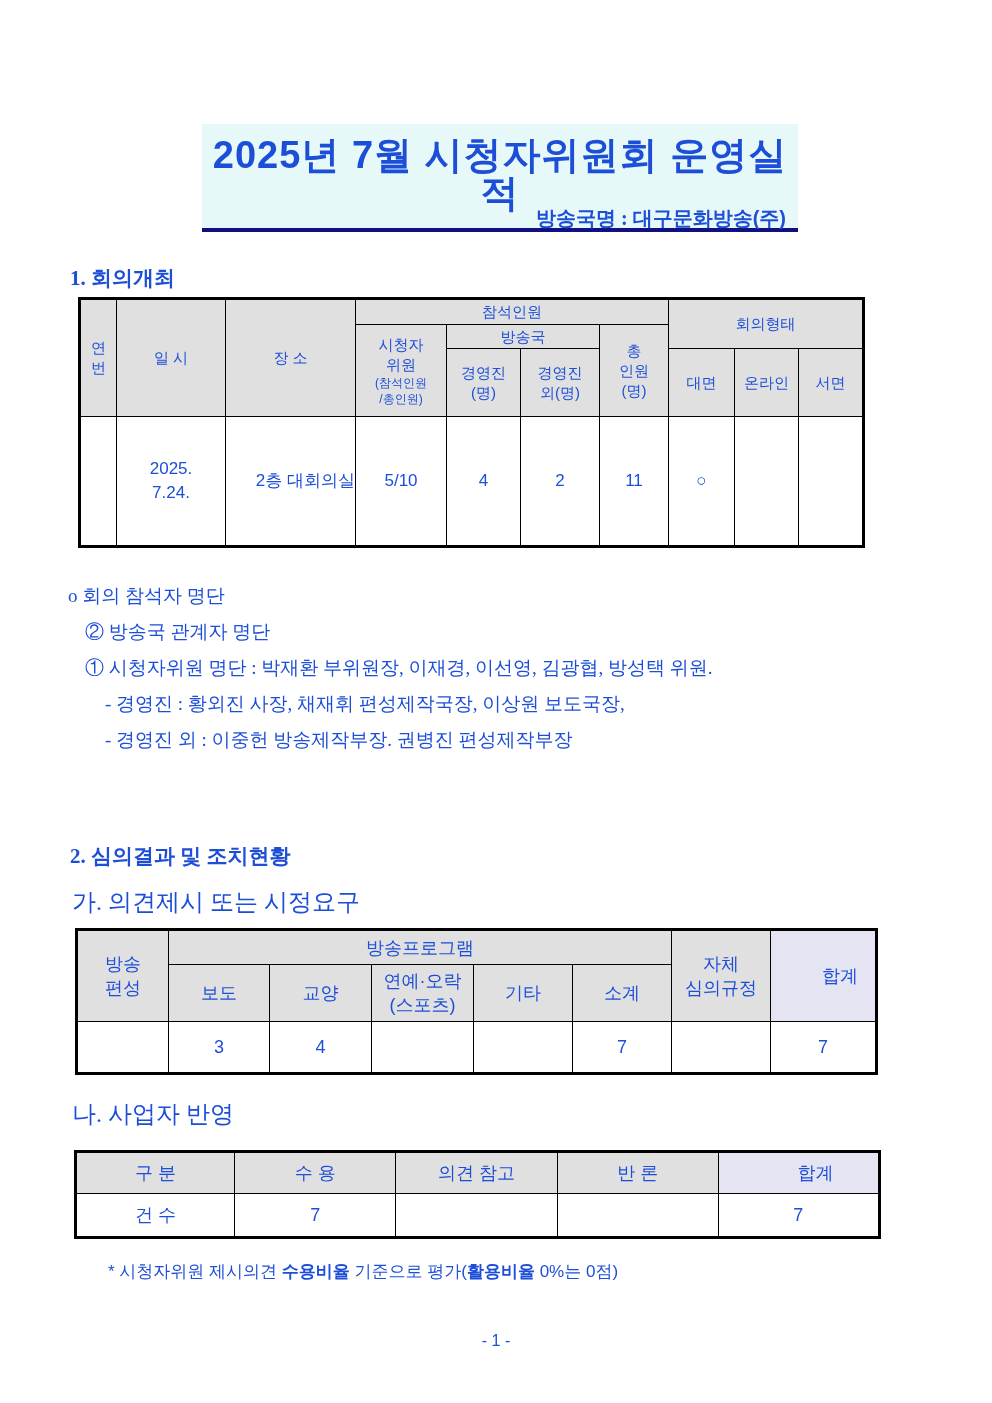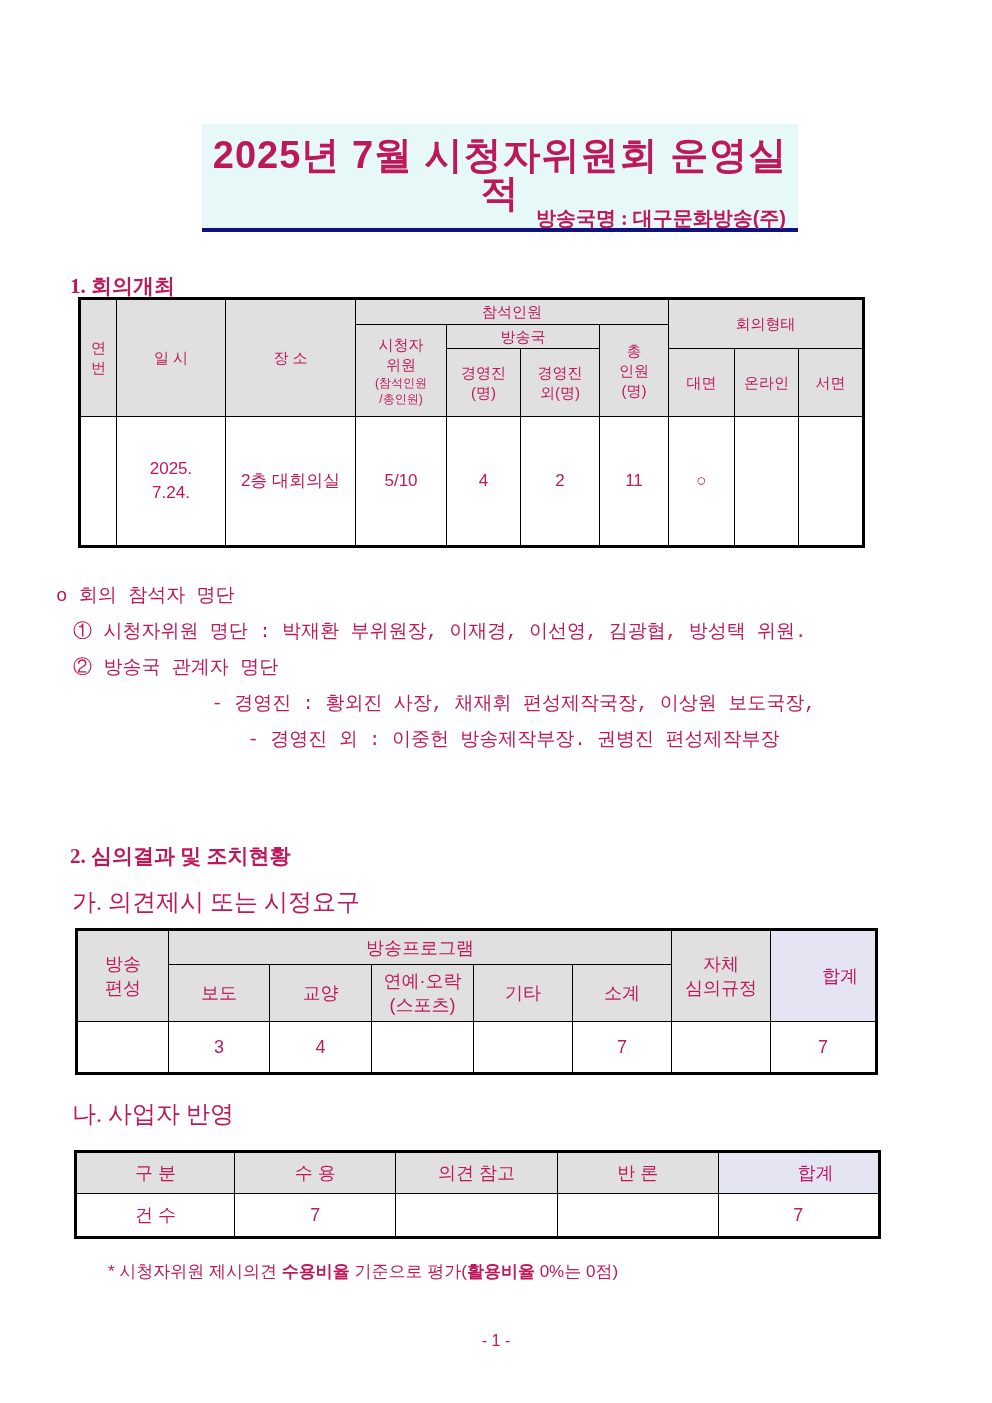--- a/index.html
+++ b/index.html
@@ -1,19 +1,19 @@
 <!DOCTYPE html>
 <html><head>
 <meta charset="utf-8">
 <style>
   * { margin:0; padding:0; box-sizing:border-box; }
   html,body { background:#ffffff; }
   .page {
     position:relative; width:916px; height:1403px; background:#ffffff;
-    font-family:"Liberation Serif", serif; color:#be185d;
+    font-family:"Liberation Serif", serif; color:#1d4ed8;
     overflow:hidden;
   }
   
   .title-block {
     position:absolute; left:202px; top:124px; width:596px;
     background:#e7f8f8; border-bottom:4px solid #10107e;
     text-align:center; padding:12px 0 16px 0;
   }
   .title-text {
     font-family:"Liberation Sans", sans-serif;
@@ -49,39 +49,39 @@
   .lavender { background:#e4e4f3 !important;padding-left:34px; }
   
   .t1 { position:absolute; left:78px; top:297px; width:784px; }
   .t1 th { font-size:15px; line-height:20px; }
   .t1 .sub-small { font-size:12px; line-height:16px; display:block;text-align:center; }
   .t1 .main-label { display:block; }
   .t1 .r1 th { height:26px; }
   .t1 .r2 th { height:24px; }
   .t1 .r3 th { height:68px; }
   .t1 .rdata td { height:130px; font-size:17px; line-height:24px; }
-  .t1 .place-cell { font-size:16px; }
+  .t1 .place-cell { font-size:16px;text-align:right; }
   
   .t2a { position:absolute; left:75px; top:928px; width:800px; }
   .t2a th { font-size:18px; line-height:24px; }
   .t2a .r1 th { height:35px; }
   .t2a .r2 th { height:57px; }
   .t2a .rdata td { height:52px; font-size:18px; background:#fff; }
   
   .t2b { position:absolute; left:74px; top:1150px; width:807px; }
   .t2b th { font-size:18px; height:42px; }
   .t2b .rdata td { height:44px; font-size:18px; background:#fff; }
   
   .attendees {
-    position:absolute; left:54px; top:578px; width:880px;
-    font-size:19px; line-height:36px; white-space:nowrap;font-family:Liberation Mono, monospace;
+    position:absolute; left:66px; top:578px; width:880px;
+    font-size:19px; line-height:36px; white-space:nowrap;
   }
   .attendees .l0 { margin-left:2px; }
   .attendees .l1 { margin-left:19px; }
-  .attendees .l2 { margin-left:39px;text-align:center; }
+  .attendees .l2 { margin-left:39px; }
   .attendees .l3 { margin-left:144px; }
   
   .footnote {
     position:absolute; left:108px; top:1260px;
     font-family:Liberation Sans, sans-serif; font-size:17px; white-space:nowrap;
   }
   
   .pagenum {
     position:absolute; left:0; top:1332px; width:992px;
     text-align:center; font-size:16px; font-family:"Liberation Sans", sans-serif;
@@ -94,21 +94,21 @@
 
   <div class="title-block">
     <div class="title-text">2025년 7월 시청자위원회 운영실적</div>
   </div>
 
   <div class="station-line">
     <span class="label">방송국명 :</span>
     <span class="value">대구문화방송(주)</span>
   </div>
 
-  <div class="sec-heading" style="top:272px;">1. 회의개최</div>
+  <div class="sec-heading" style="top:264px;">1. 회의개최</div>
 
   <table class="t1">
     <colgroup>
       <col style="width:37px">
         <col style="width:109px">
         <col style="width:130px">
       <col style="width:91px">
         <col style="width:74px">
         <col style="width:79px">
       <col style="width:69px">
@@ -157,22 +157,22 @@
       <td>11</td>
       <td>○</td>
       <td></td>
       <td></td>
     </tr>
   </tbody>
     </table>
 
   <div class="attendees">
     <div class="l0">o 회의 참석자 명단</div>
+    <div class="l1">② 방송국 관계자 명단</div>
     <div class="l1">① 시청자위원 명단 : 박재환 부위원장, 이재경, 이선영, 김광협, 방성택 위원.</div>
-    <div class="l1">② 방송국 관계자 명단</div>
     <div class="l2">- 경영진 : 황외진 사장, 채재휘 편성제작국장, 이상원 보도국장,</div>
     <div class="l2">- 경영진 외 : 이중헌 방송제작부장. 권병진 편성제작부장</div>
   </div>
 
   <div class="sec-heading" style="top:842px;">2. 심의결과 및 조치현황</div>
 
   <div class="sub-heading" style="top:886px;">가. 의견제시 또는 시정요구</div>
 
   <table class="t2a">
     <colgroup>

